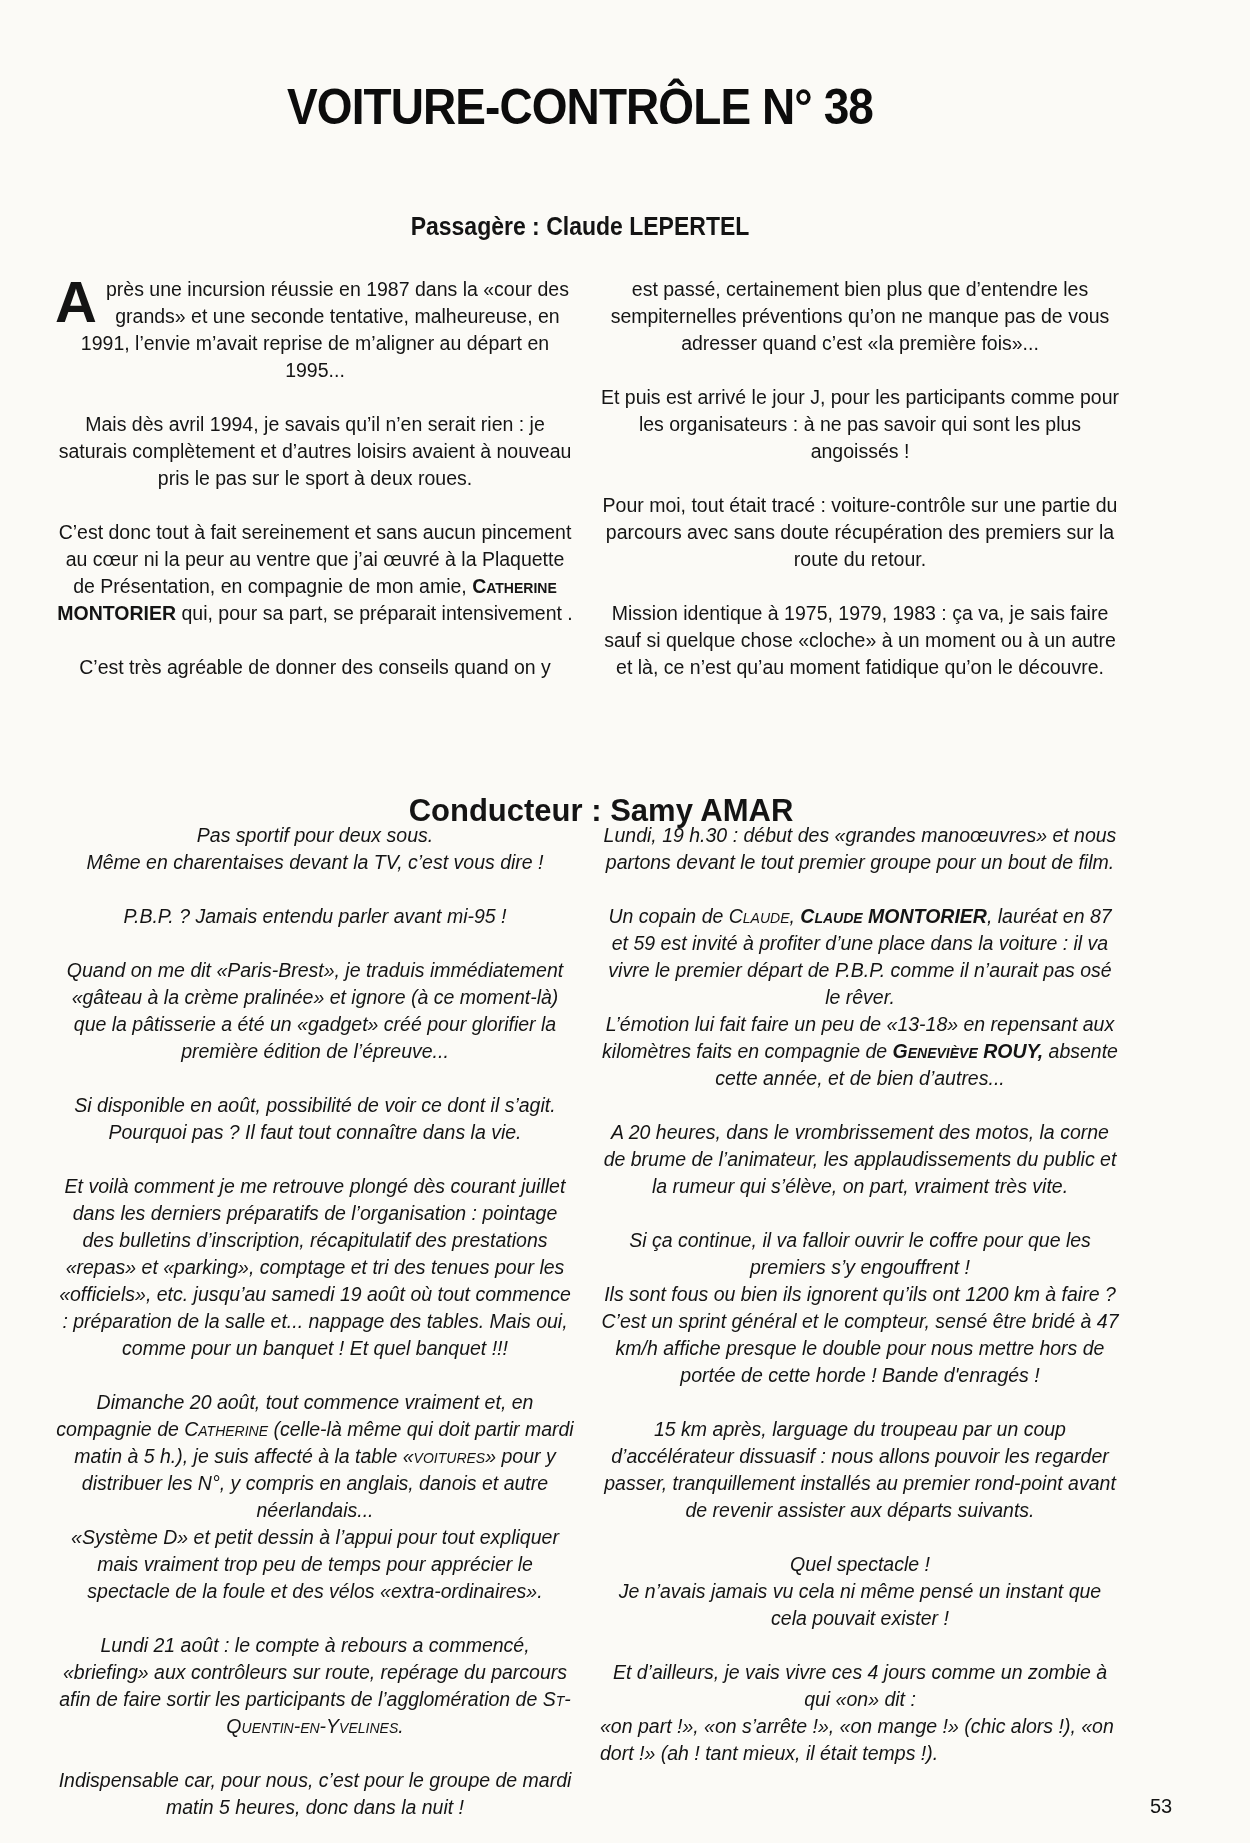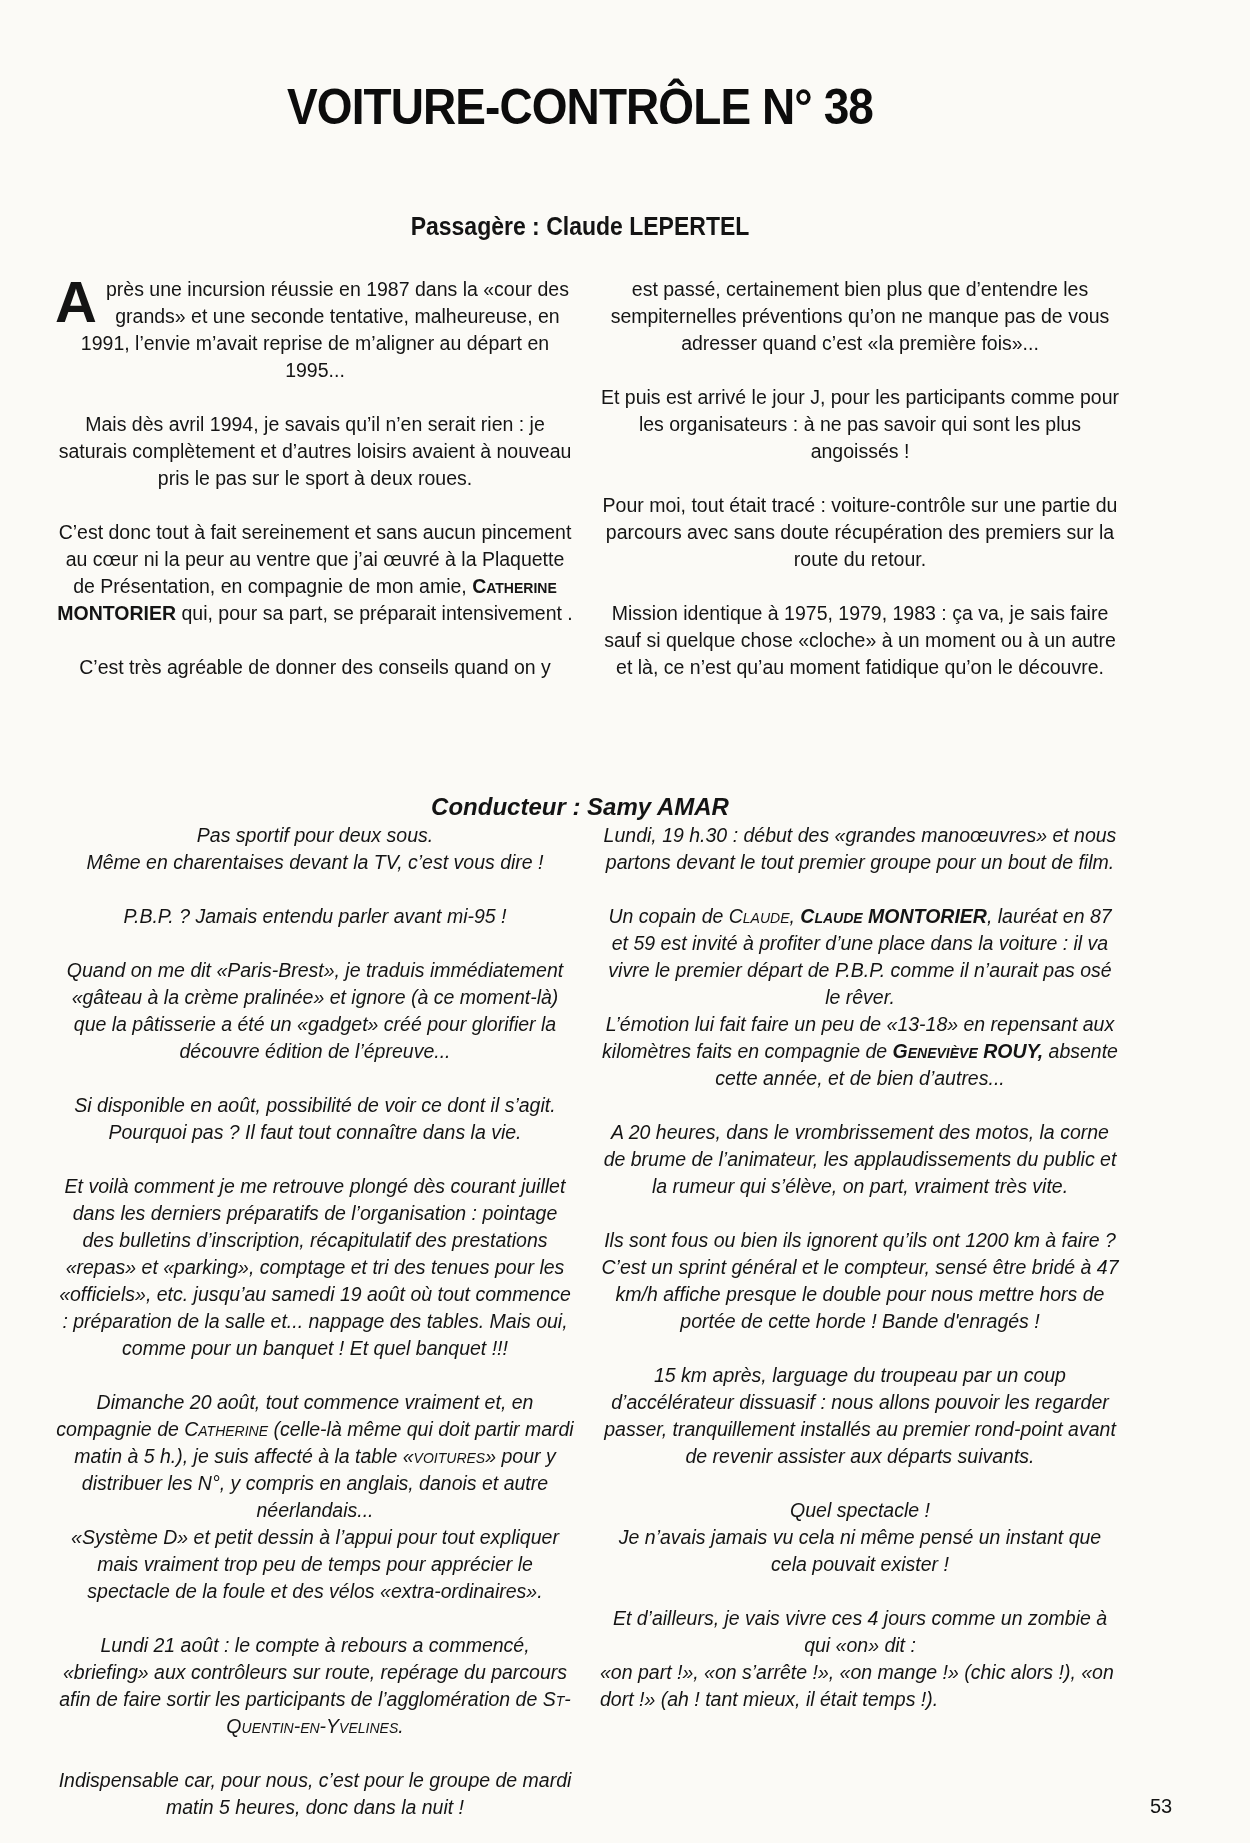--- a/index.html
+++ b/index.html
@@ -23,21 +23,21 @@
   }
   .col p { margin:0 0 27px 0;text-align:center; }
   .col p.tight { margin-bottom:0; }
   .left-top { left:55px; top:276px; }
   .right-top { left:600px; top:276px; }
   .dropcap { float:left; font-size:58px; line-height:48px; margin:2px 3px 0 0; font-weight:bold; }
   .sc { font-variant:small-caps; }
   .bold { font-weight:bold; }
   .section2 {
     position:absolute; top:793px; left:0; width:1160px; text-align:center;
-    font-size:24px; font-weight:bold; font-style:italic;
+    font-size:31px; font-weight:bold; padding-left:21px;
   }
   .it { font-style:italic; }
   .left-bot { left:55px; top:822px; }
   .right-bot { left:600px; top:822px; }
   .indent-right { text-align:right; }
   .pagenum { position:absolute; left:1150px; top:1795px; font-size:20px; font-weight:normal; }
 </style>
 </head>
 <body>
 
@@ -57,35 +57,36 @@
   <p>Pour moi, tout était tracé : voiture-contrôle sur une partie du parcours avec sans doute récupération des premiers sur la route du retour.</p>
   <p>Mission identique à 1975, 1979, 1983 : ça va, je sais faire sauf si quelque chose «cloche» à un moment ou à un autre et là, ce n’est qu’au moment fatidique qu’on le découvre.</p>
 </div>
 
 <div class="section2">Conducteur : Samy AMAR</div>
 
 <div class="col left-bot it">
   <p class="tight">Pas sportif pour deux sous.</p>
   <p>Même  en charentaises devant la TV, c’est vous dire !</p>
   <p class="indent-right">P.B.P. ? Jamais entendu parler avant mi-95 !</p>
-  <p>Quand on me dit «Paris-Brest», je traduis immédiatement «gâteau à la crème pralinée» et ignore (à ce moment-là) que la pâtisserie a été un «gadget» créé pour glorifier la découvre édition de l’épreuve...</p>
+  <p>Quand on me dit «Paris-Brest», je traduis immédiatement «gâteau à la crème pralinée» et ignore (à ce moment-là) que la pâtisserie a été un «gadget» créé pour glorifier la première édition de l’épreuve...</p>
   <p class="tight">Si disponible en août, possibilité de voir ce dont il s’agit.</p>
   <p>Pourquoi pas ? Il faut tout connaître dans la vie.</p>
   <p>Et voilà comment je me retrouve plongé dès courant juillet dans les derniers préparatifs de l’organisation : pointage des bulletins d’inscription, récapitulatif des prestations «repas» et «parking», comptage et tri des tenues pour les «officiels», etc. jusqu’au samedi 19 août où tout commence : préparation de la salle et... nappage des tables. Mais oui, comme pour un banquet ! Et quel banquet !!!</p>
   <p class="tight"><span>Dimanche 20 août, tout commence vraiment et, en compagnie de </span><span class="sc">Catherine</span><span> (celle-là même qui doit partir mardi matin à 5 h.), je suis affecté à la table «</span><span class="sc">voitures</span><span>» pour y distribuer les N°, y compris en anglais, danois et autre néerlandais...</span></p>
   <p>«Système D» et petit dessin à l’appui pour tout expliquer mais vraiment trop peu de temps pour apprécier le spectacle de la foule et des vélos «extra-ordinaires».</p>
   <p><span>Lundi 21 août : le compte à rebours a commencé, «briefing» aux contrôleurs sur route, repérage du parcours afin de faire sortir les participants de l’agglomération de </span><span class="sc">St-Quentin-en-Yvelines.</span></p>
   <p>Indispensable car, pour nous, c’est pour le groupe de mardi matin 5 heures, donc dans la nuit !</p>
 </div>
 
 <div class="col right-bot it">
   <p>Lundi, 19 h.30 : début des «grandes manoœuvres» et nous partons devant le tout premier groupe pour un bout de film.</p>
   <p class="tight"><span>Un copain de </span><span class="sc">Claude</span><span>, </span><span class="sc bold">Claude</span><span class="bold"> MONTORIER</span><span>, lauréat en 87 et 59 est invité à profiter d’une place dans la voiture : il va vivre le premier départ de P.B.P. comme il n’aurait pas osé le rêver.</span></p>
   <p><span>L’émotion lui fait faire un peu de «13-18» en repensant aux kilomètres faits en compagnie de </span><span class="sc bold">Geneviève</span><span class="bold"> ROUY,</span><span> absente cette année, et de bien d’autres...</span></p>
   <p>A 20 heures, dans le vrombrissement des motos, la corne de brume de l’animateur, les applaudissements du public et la rumeur qui s’élève, on part, vraiment très vite.</p>
+  <p class="tight">Si ça continue, il va falloir ouvrir le coffre pour que les premiers s’y engouffrent !</p>
   <p class="tight">Ils sont fous ou bien ils ignorent qu’ils ont 1200 km à faire ?</p>
   <p>C’est un sprint général et le compteur, sensé être bridé à 47 km/h affiche presque le double pour nous mettre hors de portée de cette horde ! Bande d'enragés !</p>
   <p>15 km après, larguage du troupeau par un coup d’accélérateur dissuasif : nous allons pouvoir les regarder passer, tranquillement installés au premier rond-point avant de revenir assister aux départs suivants.</p>
   <p class="tight indent-right">Quel spectacle !</p>
   <p>Je n’avais jamais vu cela ni même pensé un instant que cela pouvait exister !</p>
   <p class="tight">Et d’ailleurs, je vais vivre ces 4 jours comme un zombie à qui «on» dit :</p>
   <p style="text-align:left">«on part !», «on s’arrête !», «on mange !» (chic alors !), «on dort !» (ah ! tant mieux, il était temps !).</p>
 </div>
 
 <div class="pagenum">53</div>

